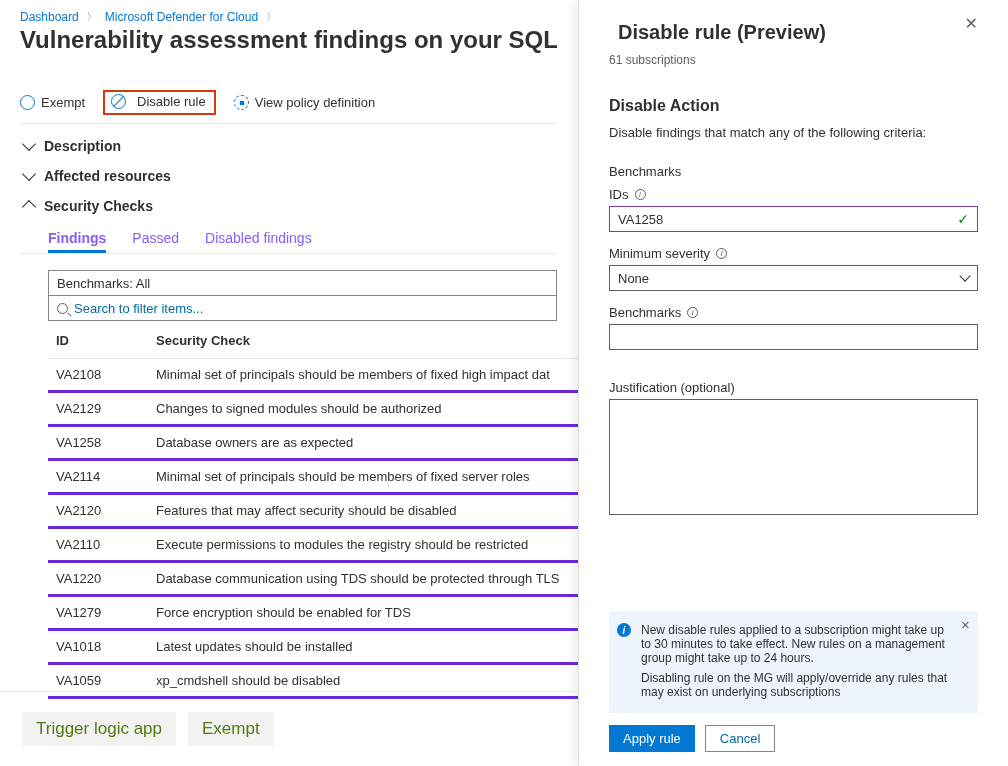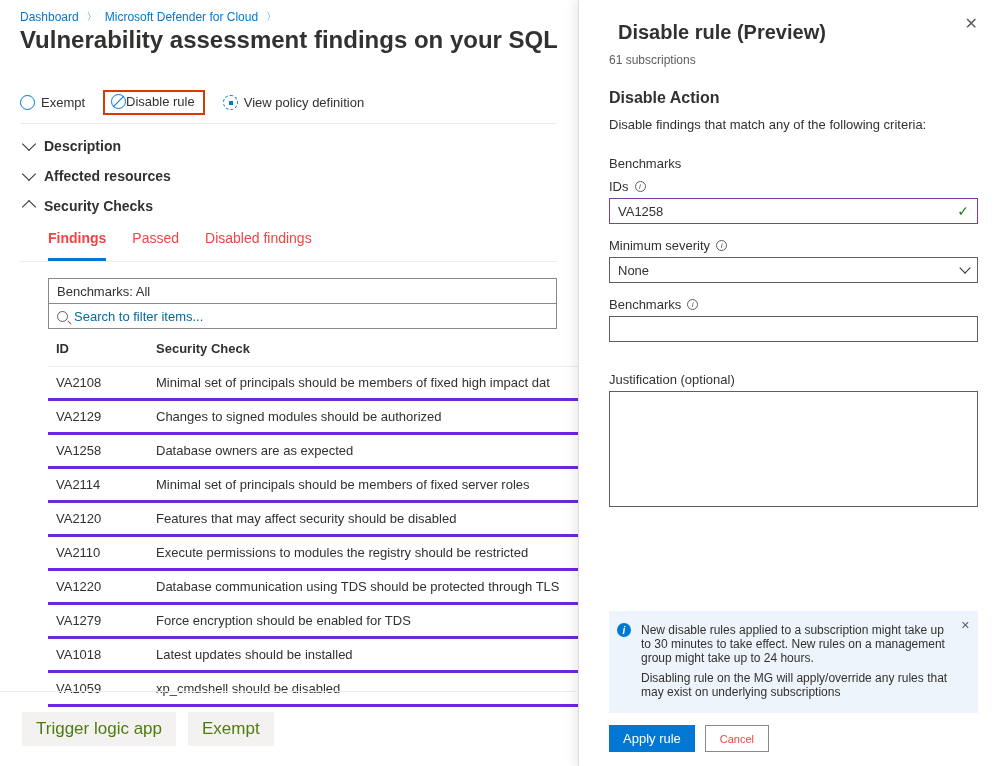--- a/index.html
+++ b/index.html
@@ -10,63 +10,63 @@
   .breadcrumb { font-size:12px; color:#0078D4; display:flex; align-items:center; gap:8px; }
   .breadcrumb span { cursor:pointer; }
   .bc-sep { color:#0078D4; font-size:10px; }
   .page-title { font-size:24px; font-weight:600; color:#323130; margin:2px 0 30px 0; white-space:nowrap; overflow:hidden; }
   .toolbar { display:flex; align-items:center; gap:18px; border-bottom:1px solid #EDEBE9; padding:6px 0 8px 0; }
   .tb-item { display:inline-flex; align-items:center; gap:6px; font-size:13px; color:#323130; cursor:pointer; }
   .ico-circ { width:15px; height:15px; border:1.5px solid #0078D4; border-radius:50%; display:inline-block; position:relative; }
   .ico-slash::after { content:""; position:absolute; width:15px; height:0; border-top:1.5px solid #0078D4; top:6px; left:-1px; transform:rotate(-45deg); }
   .ico-exec { width:15px; height:15px; border:1.5px dashed #0078D4; border-radius:50%; display:inline-block; position:relative; }
   .ico-exec::after { content:""; position:absolute; width:4px; height:4px; background:#0078D4; top:5px; left:5px; }
-  .highlight-box { border:2px solid #D83B01; padding:2px 8px 4px 6px; display:inline-flex; align-items:center; gap:0; }
+  .highlight-box { border:2px solid #D83B01; padding:2px 8px 4px 6px; display:inline-flex; align-items:center; gap:11px; }
   .section-row { display:flex; align-items:center; gap:10px; padding:14px 0 0 4px; font-weight:600; font-size:14px; }
   .chev { width:10px; height:10px; border-left:1.5px solid #323130; border-bottom:1.5px solid #323130; display:inline-block; }
   .chev.down { transform:rotate(-45deg); margin-top:-4px; }
   .chev.up   { transform:rotate(135deg); margin-top:2px; }
   .tabs { display:flex; gap:26px; padding:16px 0 0 28px; border-bottom:1px solid #EDEBE9; }
-  .tab { padding-bottom:12px; font-size:14px; cursor:pointer; color:#ef4444; }
+  .tab { padding-bottom:4px; font-size:14px; cursor:pointer; color:#8b5cf6; }
   .tab.active { font-weight:600; border-bottom:3px solid #0078D4; }
   .filters { padding:16px 0 0 28px; }
   .filter-box { border:1px solid #8A8886; height:26px; display:flex; align-items:center; padding:0 8px; font-size:13px; color:#323130; width:100%; }
   .filter-box + .filter-box { margin-top:-1px; }
   .search-ico { width:11px; height:11px; border:1px solid #605E5C; border-radius:50%; margin-right:6px; position:relative; flex:0 0 auto; }
   .search-ico::after { content:""; position:absolute; width:5px; height:0; border-top:1px solid #605E5C; transform:rotate(45deg); top:10px; left:9px; }
   .search-placeholder { color:#0369a1; }
   table.grid { border-collapse:collapse; width:100%; margin:0 0 0 28px; }
   table.grid th { text-align:left; font-weight:600; font-size:13px; padding:12px 0 10px 8px; border-bottom:1px solid #EDEBE9; }
   table.grid td { font-size:13px; padding:8px 0 8px 8px; border-bottom:3px solid #6d28d9; white-space:nowrap; overflow:hidden; }
   .col-id { width:100px; }
   .bottom-bar { position:absolute; left:0; bottom:0; width:575px; border-top:1px solid #EDEBE9; padding:20px 0 20px 22px; display:flex; gap:12px; }
   .btn-disabled { background:#F3F2F1; color:#4d7c0f; border:none; padding:7px 14px; font-size:17px; }
   
   .panel { position:absolute; right:0; top:0; width:430px; height:766px; border-left:1px solid #E1DFDD; box-shadow:-4px 0 10px rgba(0,0,0,0.08); background:#fff; padding:12px 30px 14px 30px; display:flex; flex-direction:column; }
   .panel-head { display:flex; justify-content:space-between; align-items:flex-start; }
   .panel-title { font-size:20px; font-weight:600; margin:9px; }
   .panel-sub { font-size:12px; color:#605E5C; margin:2px 0 18px 0; }
   .close-x { font-size:16px; color:#605E5C; cursor:pointer; padding:2px 0 0 0; }
-  .h3 { font-size:16px; font-weight:600; margin:4px 0 10px 0; }
+  .h3 { font-size:16px; font-weight:600; margin:12px 0 10px 0; }
   .descr { font-size:13px; color:#323130; margin:0 0 20px 0; }
   .fld-label { font-size:13px; color:#323130; margin:4px 0 4px 0; display:flex; align-items:center; gap:6px; }
   .info-ico { width:11px; height:11px; border:1px solid #605E5C; border-radius:50%; display:inline-flex; align-items:center; justify-content:center; font-size:8px; color:#605E5C; font-style:italic; }
   .input-box { width:100%; height:26px; border:1px solid #605E5C; display:flex; align-items:center; padding:0 8px; font-size:13px; margin-bottom:10px; }
   .input-box.valid { border-color:#7A3F9D; position:relative; }
   .check { color:#107C10; position:absolute; right:8px; font-size:14px; }
   .select-box { justify-content:space-between; }
   .select-chev { width:8px; height:8px; border-left:1px solid #323130; border-bottom:1px solid #323130; transform:rotate(-45deg); margin-top:-4px; }
   .textarea { width:100%; height:116px; border:1px solid #605E5C; margin-bottom:10px; }
   .spacer { flex:1 1 auto; }
   .info-banner { background:#EEF4FB; padding:12px 28px 14px 32px; position:relative; font-size:12px; color:#323130; margin-bottom:12px; }
   .info-banner .banner-ico { position:absolute; left:8px; top:12px; width:14px; height:14px; border-radius:50%; background:#0078D4; color:#fff; font-size:10px; display:flex; align-items:center; justify-content:center; font-weight:700; font-style:italic; }
   .info-banner .banner-close { position:absolute; right:8px; top:8px; font-size:11px; color:#605E5C; cursor:pointer; }
   .panel-actions { display:flex; gap:10px; }
   .btn-primary { background:#0078D4; color:#ffffff; border:none; padding:6px 14px; font-size:13px; cursor:pointer; }
-  .btn-secondary { background:#fff; color:#ef4444; border:1px solid #8A8886; padding:5px 14px; font-size:11px; cursor:pointer; }
+  .btn-secondary { background:#fff; color:#0369a1; border:1px solid #8A8886; padding:5px 14px; font-size:13px; cursor:pointer; }
 </style>
 </head>
 <body>
 <div class="page">
 
 <div class="left">
   <div class="breadcrumb">
     <span>Dashboard</span>
     <span class="bc-sep">〉</span>
     <span>Microsoft Defender for Cloud</span>

